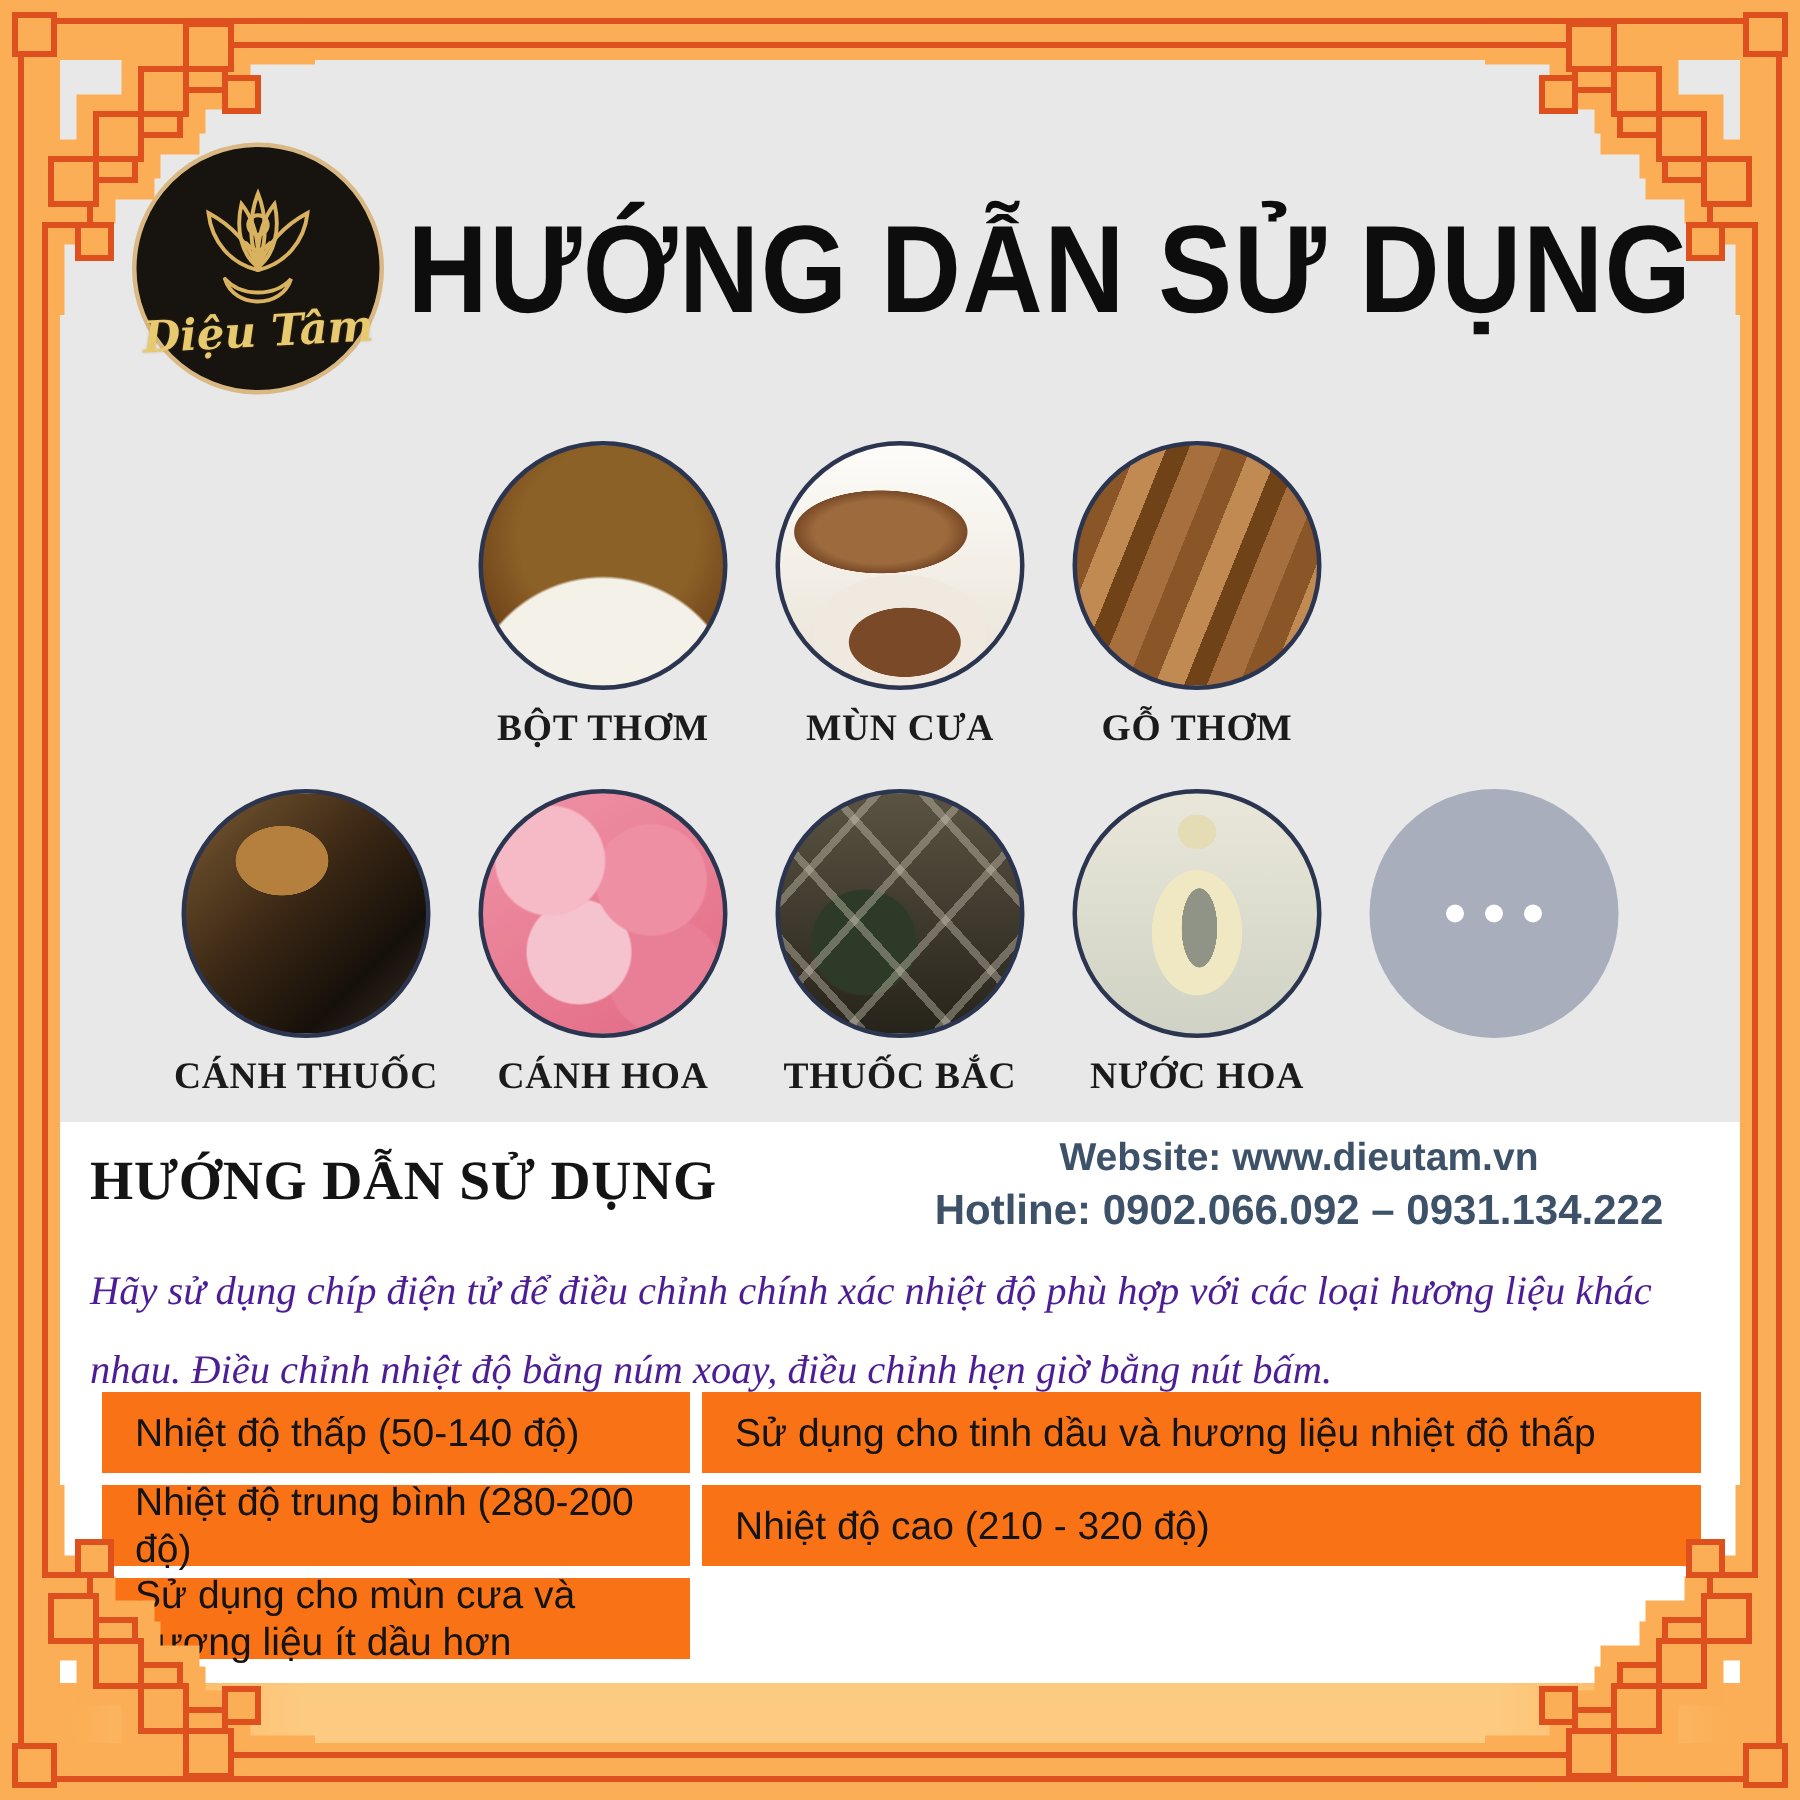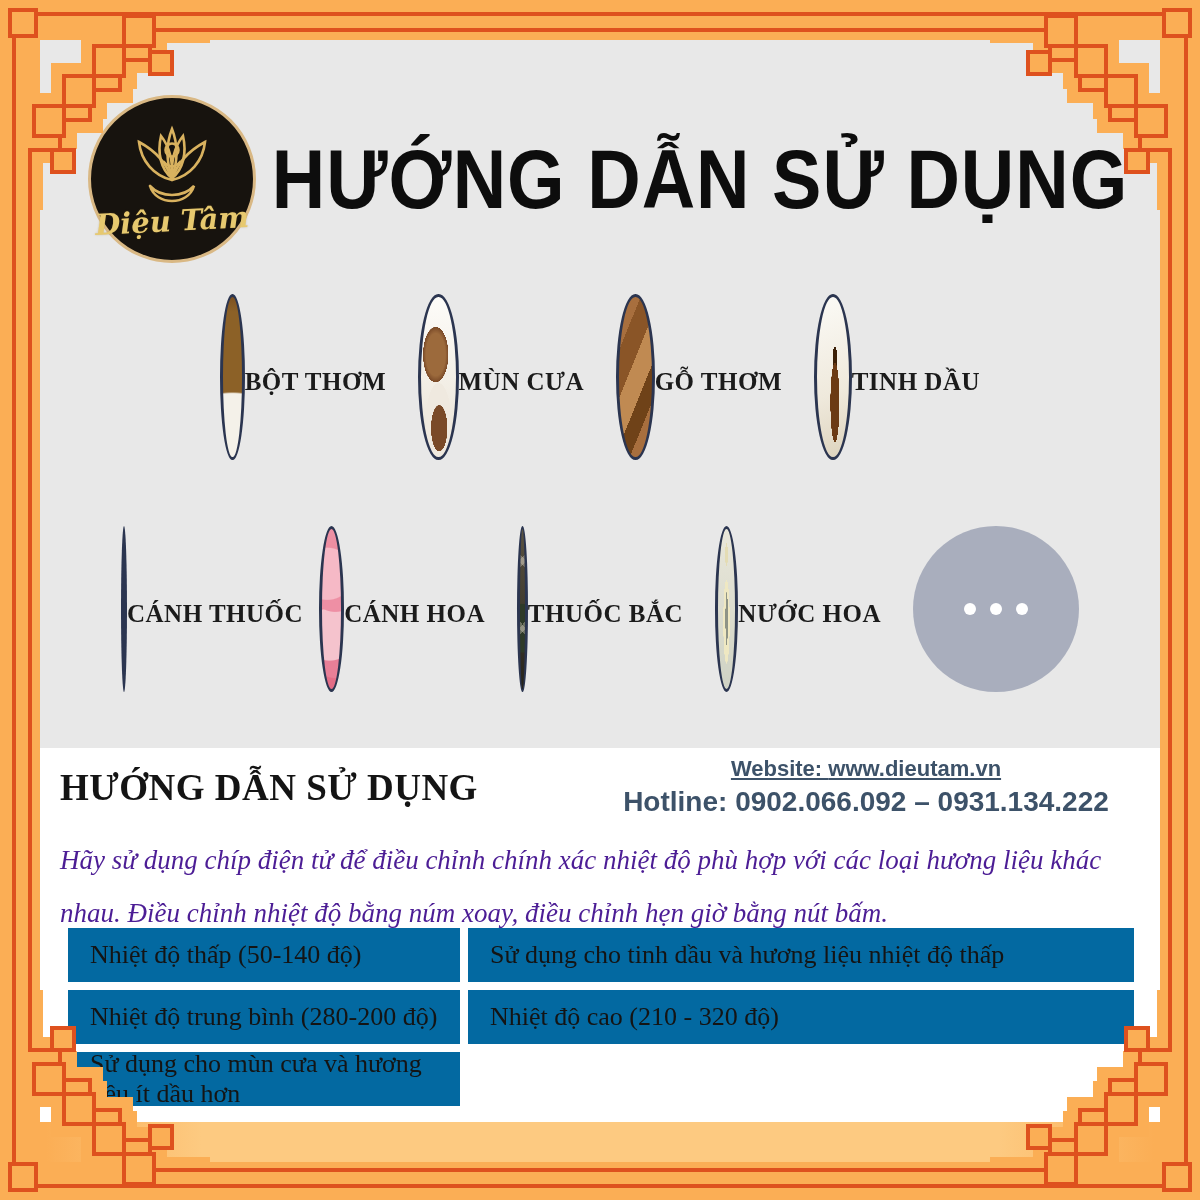--- a/index.html
+++ b/index.html
@@ -36,21 +36,21 @@
     text-shadow:0 0 2px #8a6a2455;}
   
   .title-wrap{position:absolute;left:220px;top:58px;width:880px;height:162px;
     display:flex;align-items:center;justify-content:center;}
   .title-text{font-size:74px;font-weight:700;color:#0d0d0d;letter-spacing:1px;
     transform:scaleY(1.12);white-space:nowrap;}
   
   .circle-row{position:absolute;left:0;width:1120px;display:flex;justify-content:center;gap:32px;}
   .row-1{top:254px;}
   .row-2{top:486px;}
-  .circle-cell{display:flex;align-items:center;width:166px;}
+  .circle-cell{display:flex;flex-direction:column;align-items:center;width:166px;}
   .photo{width:166px;height:166px;border-radius:50%;border:3px solid #2b3550;box-sizing:border-box;}
   .photo-label{margin-top:12px;height:30px;font-family:"Liberation Serif","DejaVu Serif",serif;
     font-weight:700;font-size:25px;letter-spacing:.5px;color:#1b1b1b;white-space:nowrap;}
   .p-bot-thom{background:
     radial-gradient(circle at 50% 112%, #f4f1e9 0 46%, transparent 47%),
     radial-gradient(circle at 52% 38%, #8c6127 0 46%, #76491c 68%, #4a3010 100%);}
   .p-mun-cua{background:
     radial-gradient(ellipse 46% 22% at 42% 36%, #9c6a3c 0 60%, #7a4a28 78%, transparent 79%),
     radial-gradient(ellipse 42% 26% at 52% 82%, #7a4a28 0 55%, transparent 56%),
     radial-gradient(ellipse 60% 40% at 50% 78%, #efe9df 0 60%, transparent 61%),
@@ -88,30 +88,30 @@
     radial-gradient(ellipse 26% 36% at 50% 58%, #efe8c2 0 72%, transparent 73%),
     radial-gradient(ellipse 10% 9% at 50% 16%, #e4dcb4 0 80%, transparent 81%),
     linear-gradient(180deg,#e9e7da,#cfd2c4);}
   .p-more{background:#a9aebd;border:none;display:flex;align-items:center;justify-content:center;gap:14px;}
   .dot{width:12px;height:12px;border-radius:50%;background:#ffffff;}
   
   .info-heading{position:absolute;left:20px;top:18px;
     font-family:"Liberation Serif","DejaVu Serif",serif;font-weight:700;font-size:37px;color:#141414;
     letter-spacing:.5px;}
   .contact{position:absolute;right:14px;top:8px;width:560px;text-align:center;color:#3d5269;font-weight:700;}
-  .contact .web{font-size:22px;text-decoration:underline;}
+  .contact .web{font-size:26px;}
   .contact .phone{font-size:28px;margin-top:4px;}
   .description{position:absolute;left:20px;top:86px;width:1086px;
     font-family:"Liberation Serif","DejaVu Serif",serif;font-style:italic;font-size:27px;
     line-height:1.95;color:#4c1d95;}
   
   .temp-table{position:absolute;left:28px;top:180px;width:1066px;
     display:grid;grid-template-columns:392px 1fr;gap:8px;}
-  .cell{background:#0369a1;height:54px;display:flex;align-items:center;padding-left:22px;
-    font-family:Liberation Serif, serif;font-size:26px;color:#141414;box-sizing:border-box;}
+  .cell{background:#f97316;height:54px;display:flex;align-items:center;padding-left:22px;
+    font-family:Liberation Sans, sans-serif;font-size:26px;color:#141414;box-sizing:border-box;}
 </style>
 </head>
 <body>
 
 <div class="stripe-outer"></div>
 <div class="stripe-inner-seg si-top"></div>
 <div class="stripe-inner-seg si-bottom"></div>
 <div class="stripe-inner-seg si-left"></div>
 <div class="stripe-inner-seg si-right"></div>
 
@@ -232,24 +232,20 @@
         <div class="photo-label">BỘT THƠM</div>
       </div>
       <div class="circle-cell">
         <div class="photo p-mun-cua"></div>
         <div class="photo-label">MÙN CƯA</div>
       </div>
       <div class="circle-cell">
         <div class="photo p-go-thom"></div>
         <div class="photo-label">GỖ THƠM</div>
       </div>
-      <div class="circle-cell">
-        <div class="photo p-tinh-dau"></div>
-        <div class="photo-label">TINH DẦU</div>
-      </div>
     </div>
 
     <div class="circle-row row-2">
       <div class="circle-cell">
         <div class="photo p-ruou-thuoc"></div>
         <div class="photo-label">CÁNH THUỐC</div>
       </div>
       <div class="circle-cell">
         <div class="photo p-canh-hoa"></div>
         <div class="photo-label">CÁNH HOA</div>

